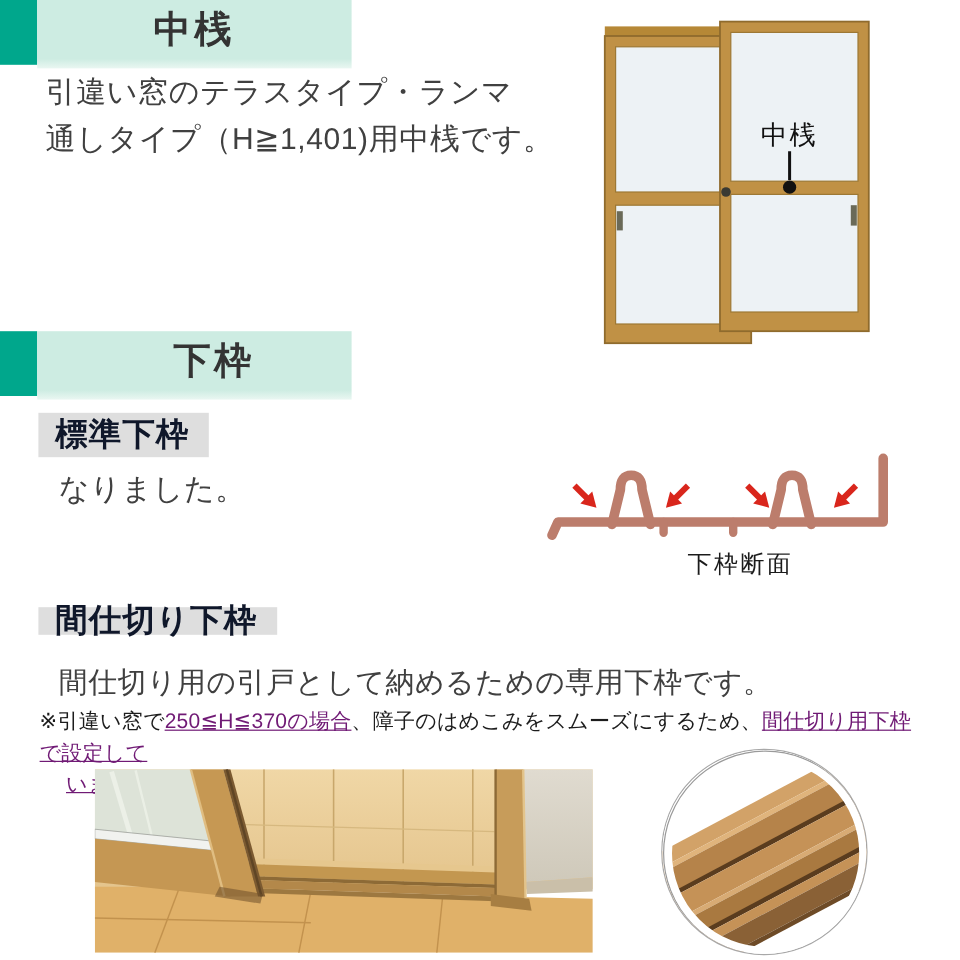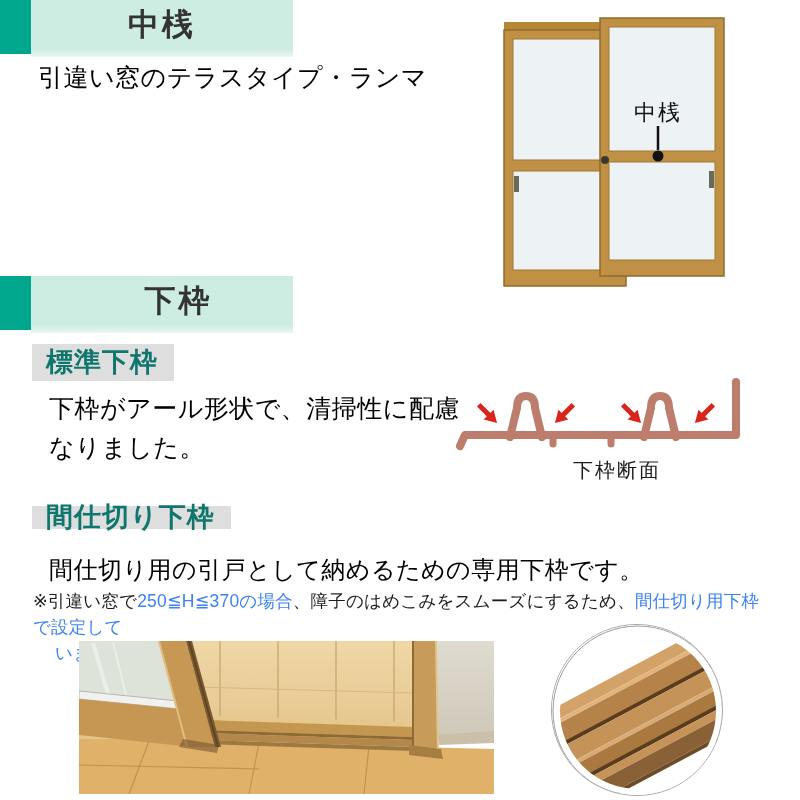--- a/index.html
+++ b/index.html
@@ -14,45 +14,46 @@
     background:linear-gradient(180deg,#cdece2 0%,#cdece2 86%,#eaf7f2 100%);
     display:flex; align-items:center; justify-content:center;
   }
   .heading-bar .h-text {
     font-size:31px; font-weight:bold; color:#333333; letter-spacing:3px;
     padding-bottom:8px;
   }
 
   
   .sub-label {
-    background:#dedede; color:#0f766e; font-size:27px; font-weight:bold;
+    background:#dedede; color:#0f172a; font-size:27px; font-weight:bold;
     letter-spacing:1px; display:flex; align-items:center; padding:0 16px 2px 14px;
   }
 
-  .body-text { font-size:25px; line-height:39px; color:#000000; letter-spacing:0.5px; }
+  .body-text { font-size:25px; line-height:39px; color:#404040; letter-spacing:0.5px; }
 
   .note-text { font-size:17.5px; line-height:26px; letter-spacing:0.2px; color:#1c1c1c; }
-  .note-red { color:#3b82f6; }
+  .note-red { color:#701a75;text-decoration:underline; }
   .note-line2 { padding-left:22px; }
 
   .photo-circle {
     width:172px; height:172px; border-radius:50%;
     border:1px solid #a8a8a8; overflow:hidden; background:#ffffff;
   }
 </style>
 </head>
 <body>
 
 <div class="abs accent-sq" style="left:0;top:0;"></div>
 <div class="abs heading-bar" style="top:0;">
   <span class="h-text">中桟</span>
 </div>
 
 <div class="abs body-text" style="left:38px;top:58px;width:470px;">
   <div>引違い窓のテラスタイプ・ランマ</div>
+  <div>通しタイプ（H≧1,401)用中桟です。</div>
 </div>
 
 <svg class="abs" style="left:498px;top:10px;" width="232" height="282" viewBox="0 0 232 282">
 
   <rect x="6" y="12" width="214" height="10" fill="#b68836"></rect>
 
   <g>
     <rect x="6" y="20" width="122" height="256" fill="#c09145" stroke="#8f6b2d" stroke-width="1.5"></rect>
     <rect x="15" y="29" width="104" height="121" fill="#edf2f5" stroke="#9d7834" stroke-width="1"></rect>
     <rect x="15" y="161" width="104" height="99" fill="#edf2f5" stroke="#9d7834" stroke-width="1"></rect>
@@ -77,21 +78,20 @@
 <div class="abs accent-sq" style="left:0;top:276px;"></div>
 <div class="abs heading-bar" style="top:276px;padding-left:33px;">
   <span class="h-text">下枠</span>
 </div>
 
 <div class="abs sub-label" style="left:32px;top:344px;height:37px;">
   <span>標準下枠</span>
 </div>
 
 <div class="abs body-text" style="left:49px;top:389px;width:430px;">
-  <div>下枠がアール形状で、清掃性に配慮</div>
   <div>なりました。</div>
 </div>
 
 <svg class="abs" style="left:450px;top:372px;" width="312" height="112" viewBox="0 0 312 112">
   <g stroke="#bc7d6c" stroke-width="8" fill="none" stroke-linejoin="round" stroke-linecap="round">
     <path d="M 10 74 L 15 63 L 286 63 L 286 10"></path>
     <path d="M 103 63 l 0 9" stroke-width="7"></path>
     <path d="M 161 63 l 0 9" stroke-width="7"></path>
     <path d="M 60 65 L 67 36 Q 67 24 76 24 Q 85 24 85 36 L 92 65"></path>
     <path d="M 194 65 L 201 36 Q 201 24 210 24 Q 219 24 219 36 L 226 65"></path>

